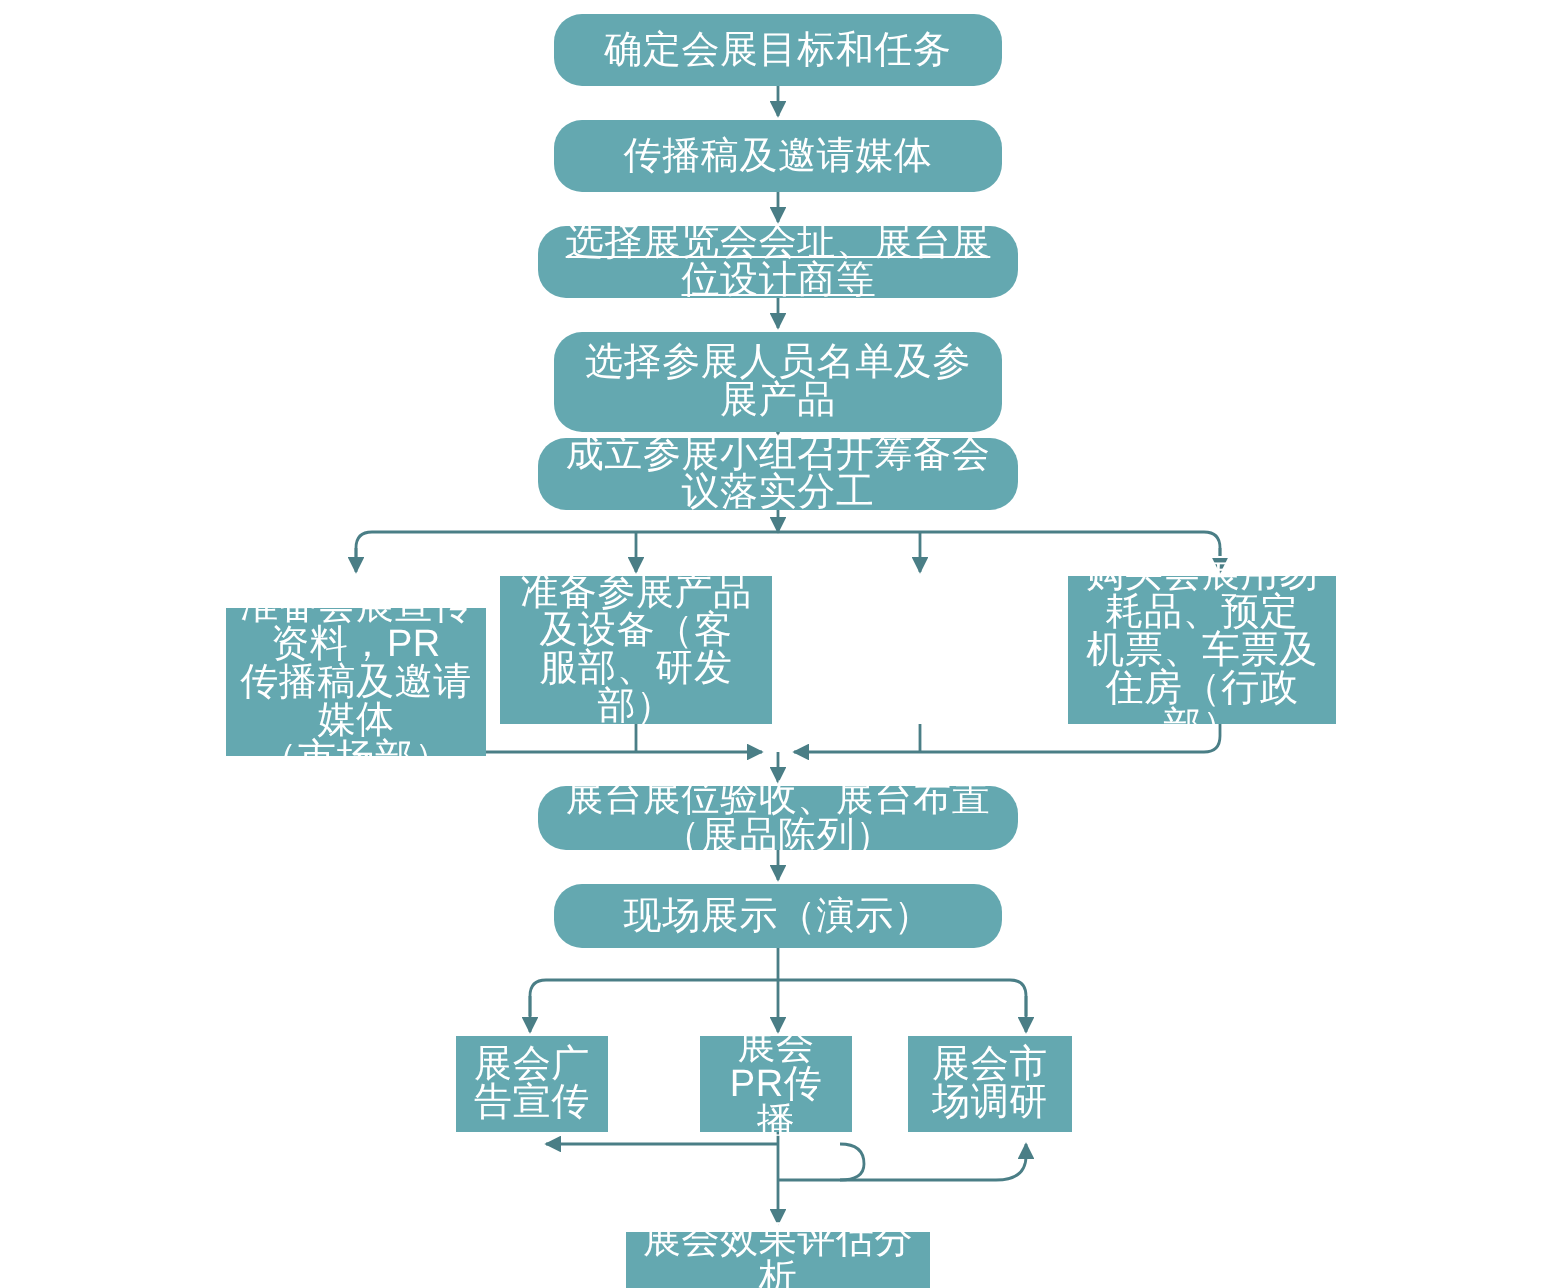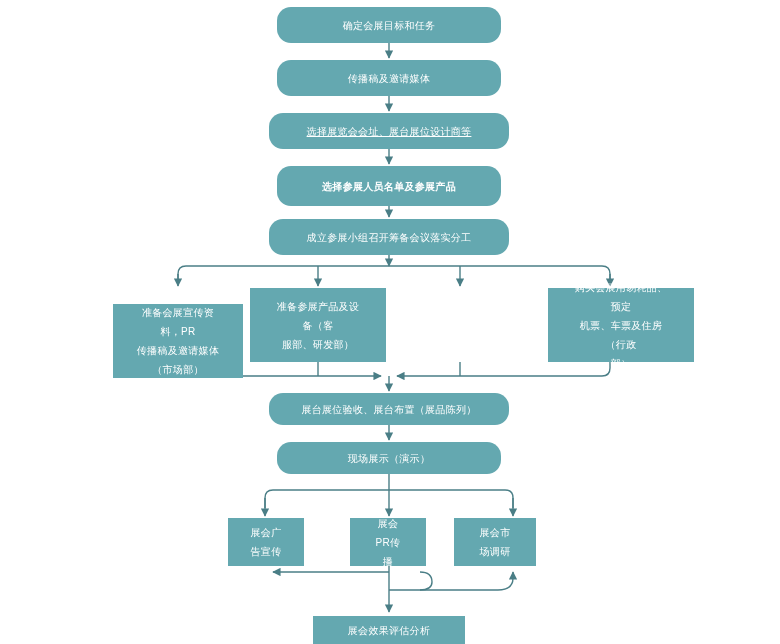--- a/index.html
+++ b/index.html
@@ -27,24 +27,24 @@
   }
   .node {
     position: absolute;
     box-sizing: border-box;
     background: #64a8b0;
     color: #ffffff;
     display: flex;
     align-items: center;
     justify-content: center;
     text-align: center;
-    font-size: 10px;
+    font-size: 19px;
     line-height: 19px;
     letter-spacing: 0.3px;
-    padding: 2px 22px;
+    padding: 2px 7px;
     z-index: 2;
   }
   .node.pill {
     border-radius: 14px;
   }
   .node.rect {
     border-radius: 0;
   }
   .node .label {
     display: block;
@@ -112,41 +112,41 @@
   </div>
 
   <div class="node pill" style="left:277px; top:60px; width:224px; height:36px;">
     <span class="label">传播稿及邀请媒体</span>
   </div>
 
   <div class="node pill" style="left:269px; top:113px; width:240px; height:36px;text-decoration:underline;">
     <span class="label">选择展览会会址、展台展位设计商等</span>
   </div>
 
-  <div class="node pill" style="left:277px; top:166px; width:224px; height:40px;font-weight:bold;">
+  <div class="node pill" style="left:277px; top:166px; width:224px; height:50px;">
     <span class="label">选择参展人员名单及参展产品</span>
   </div>
 
   <div class="node pill" style="left:269px; top:219px; width:240px; height:36px;">
     <span class="label">成立参展小组召开筹备会议落实分工</span>
   </div>
 
   <div class="node rect" style="left:113px; top:304px; width:130px; height:74px;justify-content:flex-end;">
     <span class="label">准备会展宣传资料，PR
 传播稿及邀请媒体
 （市场部）</span>
   </div>
 
   <div class="node rect" style="left:250px; top:288px; width:136px; height:74px;">
     <span class="label">准备参展产品及设备（客
 服部、研发部）</span>
   </div>
 
 
-  <div class="node rect" style="left:548px; top:288px; width:146px; height:74px;">
+  <div class="node rect" style="left:534px; top:288px; width:134px; height:74px;">
     <span class="label">购买会展用易耗品、预定
 机票、车票及住房（行政
 部）</span>
   </div>
 
   <div class="node pill" style="left:269px; top:393px; width:240px; height:32px;align-items:center;">
     <span class="label">展台展位验收、展台布置（展品陈列）</span>
   </div>
 
   <div class="node pill" style="left:277px; top:442px; width:224px; height:32px;">

